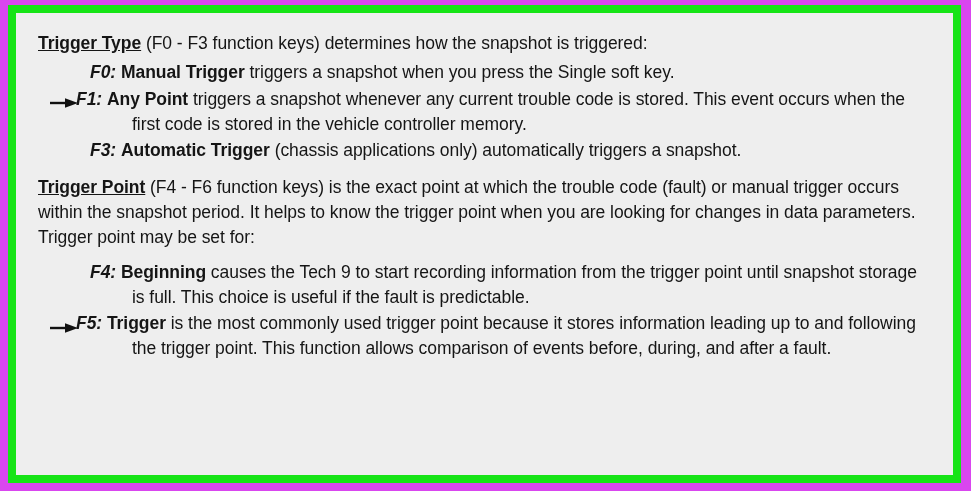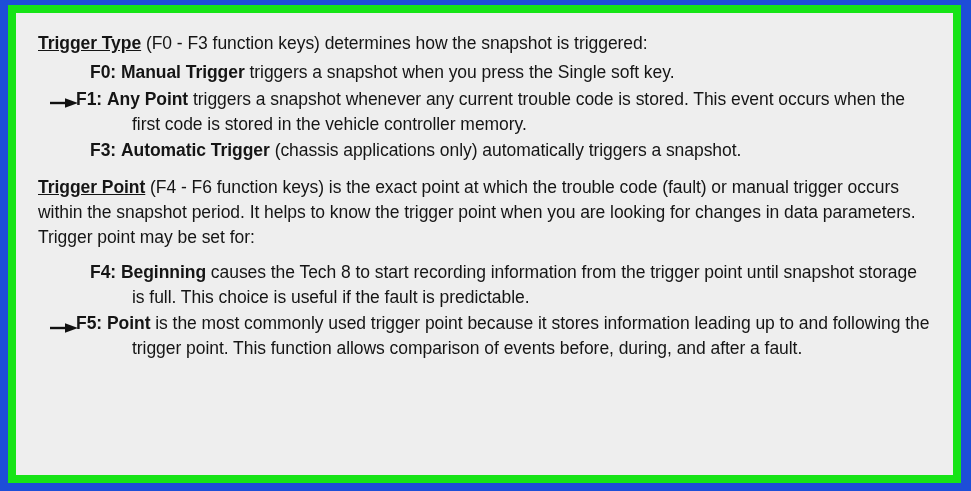--- a/index.html
+++ b/index.html
@@ -11,21 +11,21 @@
     width: 971px;
     height: 491px;
     overflow: hidden;
     font-family: "Liberation Sans", sans-serif;
   }
 
   #page {
     position: relative;
     width: 971px;
     height: 491px;
-    background: #1d4ed8;
+    background: #d946ef;
     box-sizing: border-box;
   }
 
   
   #frame {
     position: absolute;
     left: 8px;
     top: 5px;
     width: 953px;
     height: 478px;
@@ -85,20 +85,21 @@
     text-decoration: underline;
   }
 
   .term {
     font-weight: bold;
     text-align: center;
   }
 
   .fkey {
     font-weight: bold;
+    font-style: italic;
   }
 
   
   .marker {
     position: absolute;
     left: 0px;
     top: 0.62em;
     width: 40px;
     height: 12px;
     text-indent: 0;
@@ -139,26 +140,26 @@
 
 
         <p class="fitem"><span class="fkey">F3:</span> <span class="term">Automatic Trigger</span><span> (chassis applications only) automatically triggers a snapshot.</span></p>
 
         <div class="section-gap"></div>
 
         <p class="para intro"><span class="heading-term">Trigger Point</span><span> (F4 - F6 function keys) is the exact point at which the trouble code (fault) or manual trigger occurs within the snapshot period. It helps to know the trigger point when you are looking for changes in data parameters. Trigger point may be set for:</span></p>
 
         <div class="section-gap small"></div>
 
-        <p class="fitem"><span class="fkey">F4:</span> <span class="term">Beginning</span><span> causes the Tech 8 to start recording information from the trigger point until snapshot storage is full. This choice is useful if the fault is predictable.</span></p>
+        <p class="fitem"><span class="fkey">F4:</span> <span class="term">Beginning</span><span> causes the Tech 9 to start recording information from the trigger point until snapshot storage is full. This choice is useful if the fault is predictable.</span></p>
 
         <p class="fitem marked"><span class="marker">
               <svg width="40" height="12" viewBox="0 0 40 12" aria-hidden="true">
                 <path d="M2 6 L20 6" stroke="#111111" stroke-width="2.4" fill="none"></path>
                 <path d="M17 1.2 L30 6 L17 10.8 Z" fill="#111111"></path>
               </svg>
-            </span><span class="fkey">F5:</span> <span class="term">Point</span><span> is the most commonly used trigger point because it stores information leading up to and following the trigger point. This function allows comparison of events before, during, and after a fault.</span></p>
+            </span><span class="fkey">F5:</span> <span class="term">Trigger</span><span> is the most commonly used trigger point because it stores information leading up to and following the trigger point. This function allows comparison of events before, during, and after a fault.</span></p>
 
 
       </div>
     </div>
   </div>
 </div>
 
 </body></html>

